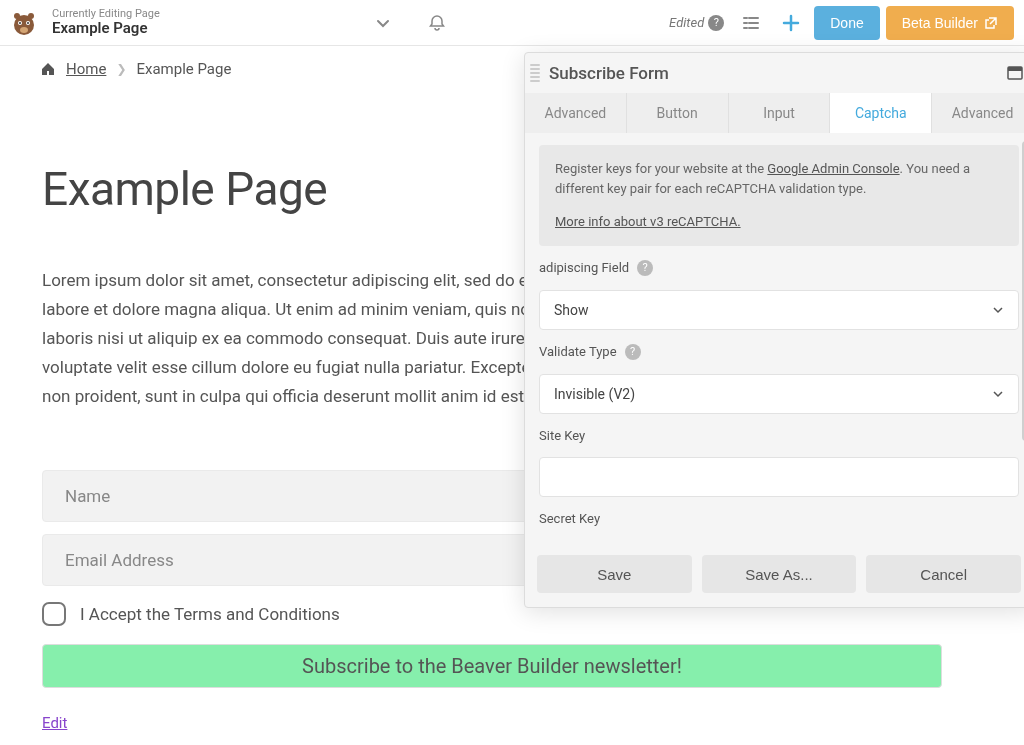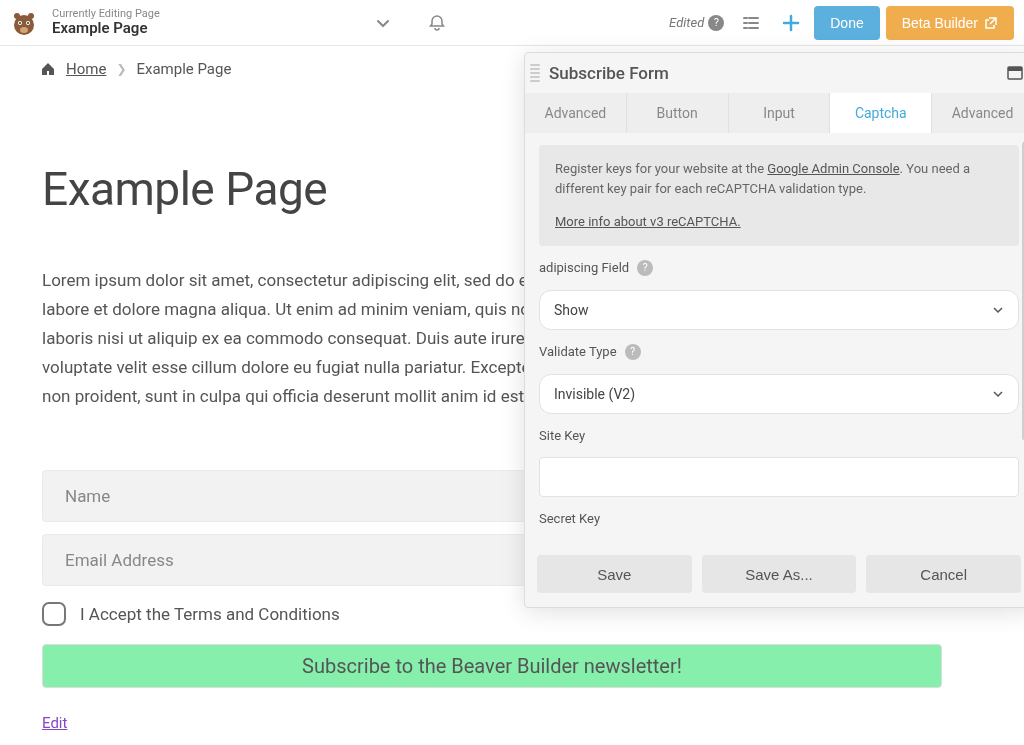--- a/index.html
+++ b/index.html
@@ -50,21 +50,21 @@
   .tab.active { background:#fff; color:#44aadd; }
 
   .panel-body { flex:1; overflow-y:hidden; padding:12px 14px 4px 14px; display:flex; flex-direction:column; gap:14px; position:relative;}
   .scrollbar { position:absolute; right:3px; top:8px; width:8px; height:300px; background:#cfcfcf; border-radius:4px;}
   .notice { background:#e8e8e8; border-radius:4px; padding:14px 16px; font-size:13px; color:#666; line-height:1.5;}
   .notice a { color:#555; text-decoration:underline;}
   .notice .more { display:block; margin-top:14px; text-decoration:underline;}
 
   .field-label { font-size:13px; color:#555; display:flex; align-items:center; gap:8px;}
   .hint { width:16px; height:16px; border-radius:50%; background:#bbb; color:#fff; font-size:11px; display:inline-flex; align-items:center; justify-content:center;}
-  .select { background:#fff; border:1px solid #e2e2e2; border-radius:12px; height:40px; display:flex; align-items:center; padding:0 14px; font-size:14px; color:#444; justify-content:space-between;}
+  .select { background:#fff; border:1px solid #e2e2e2; border-radius:4px; height:40px; display:flex; align-items:center; padding:0 14px; font-size:14px; color:#444; justify-content:space-between;}
   .select .chev-d { color:#666; }
   .text-input { background:#fff; border:1px solid #e2e2e2; border-radius:4px; height:40px; padding:0 14px; font-size:14px; color:#444;}
 
   .panel-footer { display:flex; gap:10px; padding:10px 12px 14px 12px; }
   .footer-btn { flex:1; height:38px; background:#e6e6e6; border:none; border-radius:4px; font-size:15px; color:#555; cursor:pointer;}
 
   svg { display:block; }
 </style>
 </head>
 <body>

